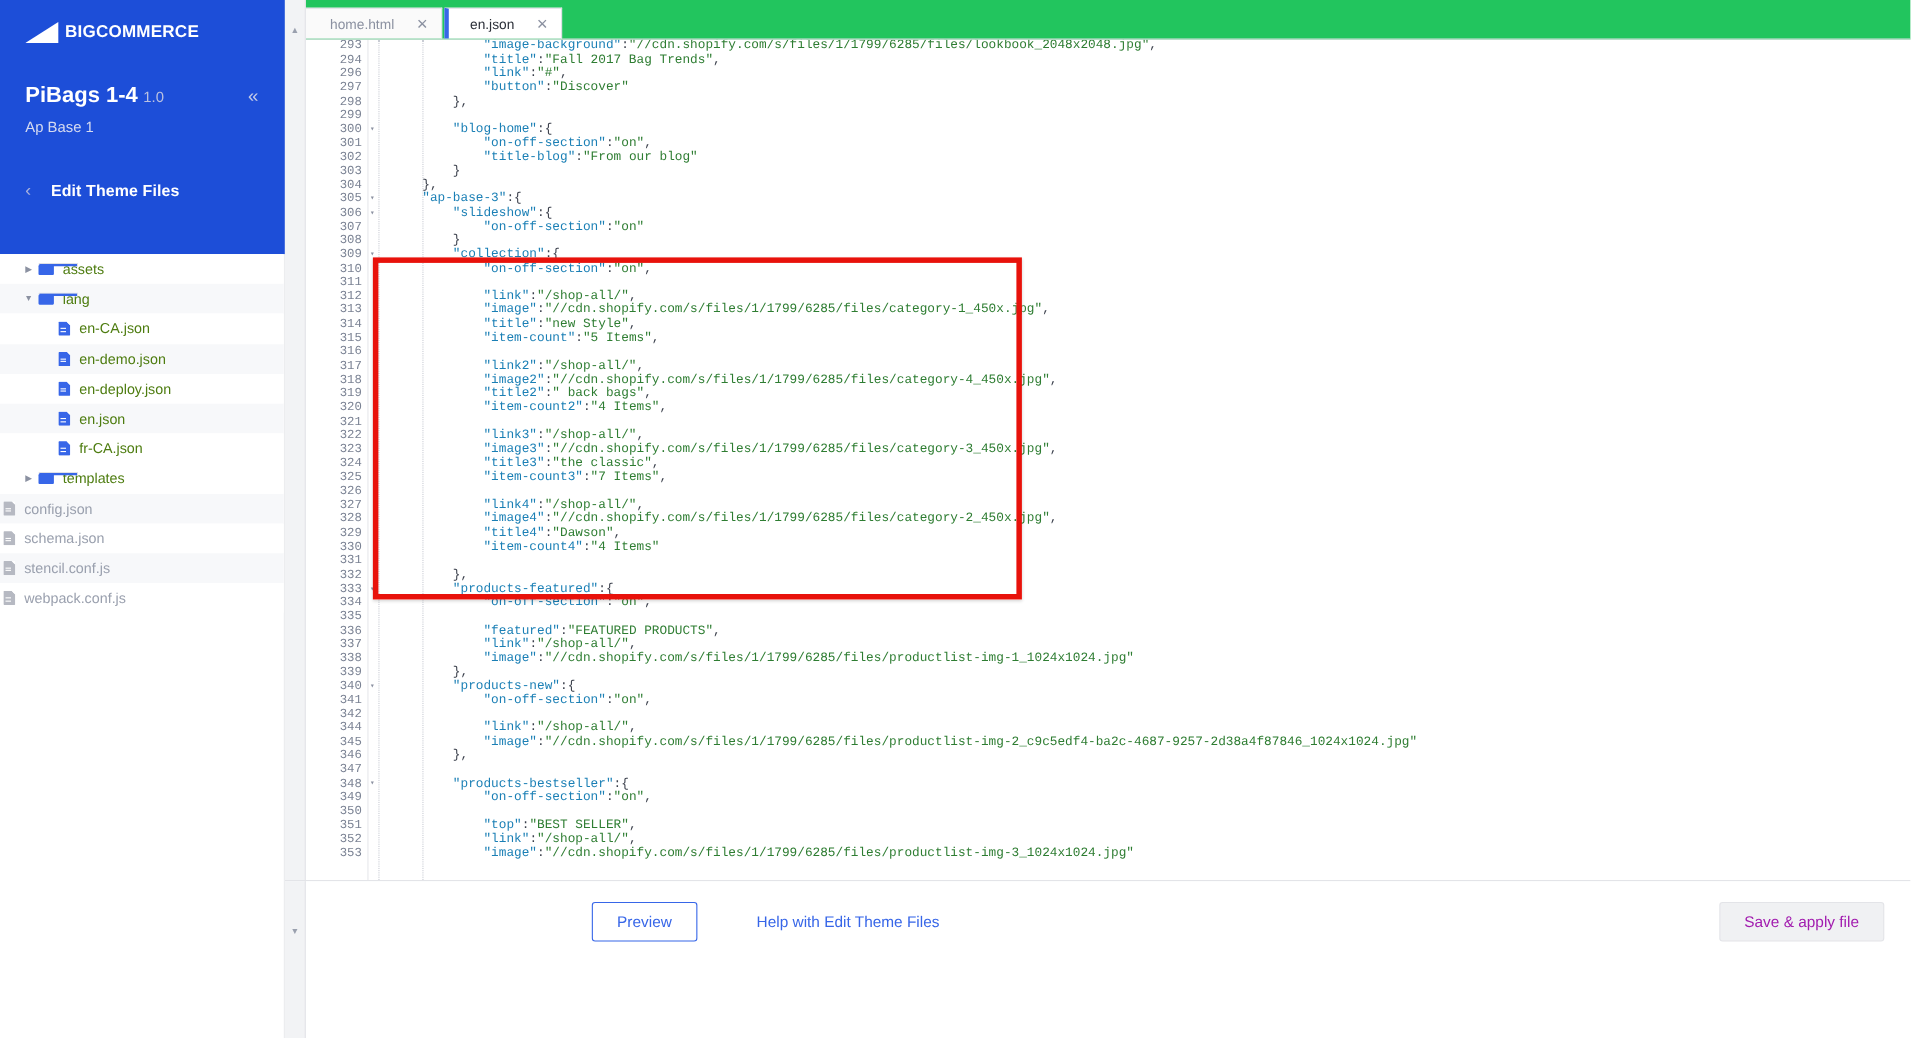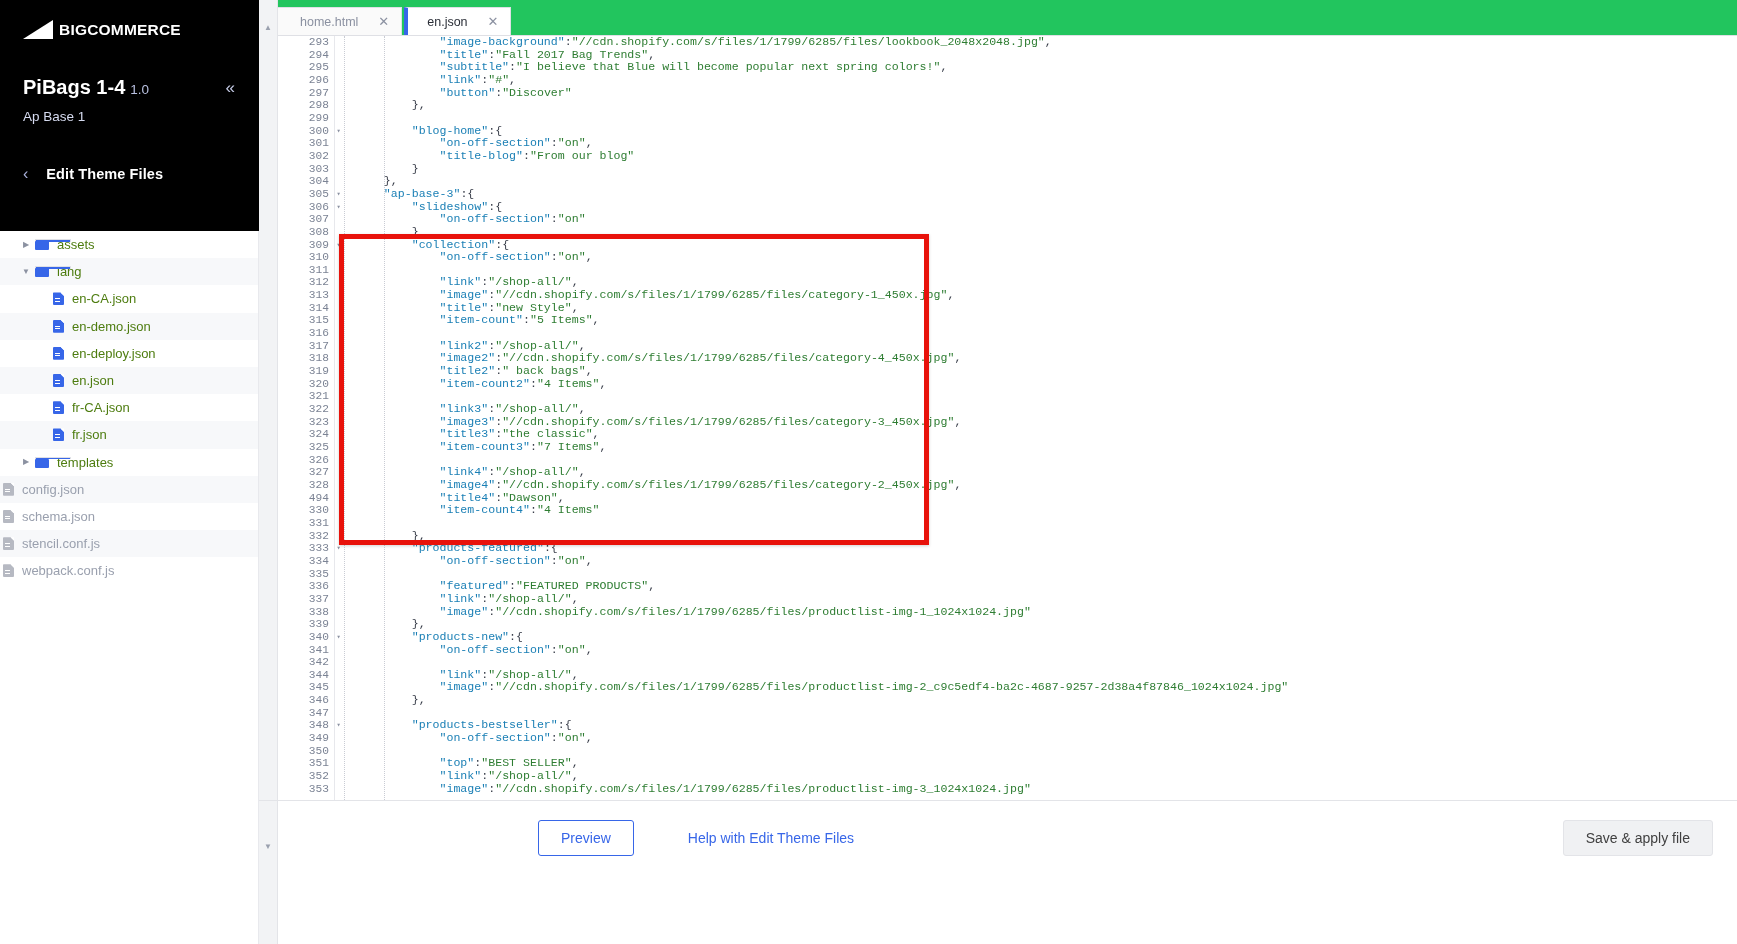--- a/index.html
+++ b/index.html
@@ -24,21 +24,21 @@
   .sidebar {
     width: 259px;
     min-width: 259px;
     height: 944px;
     background: #ffffff;
     position: relative;
     display: flex;
     flex-direction: column;
   }
   .sidebar-top {
-    background: #000000;
+    background: #1d4ed8;
     height: 231px;
     position: relative;
     color: #ffffff;
     box-sizing: border-box;
     padding: 0;
   }
   .brand {
     position: absolute;
     left: 23px;
     top: 18px;
@@ -387,21 +387,21 @@
     margin-left: 26px;
     color: #3766e8;
     font-size: 14px;
     cursor: pointer;
   }
   .btn-save {
     position: absolute;
     right: 24px;
     top: 19px;
     background: #f0f1f3;
-    color: #404040;
+    color: #a21caf;
     border: 1px solid #e3e4e8;
     font-size: 14px;
     padding: 10px 22px;
     border-radius: 3px;
     cursor: not-allowed;
     line-height: 1;
     font-family: "Liberation Sans", sans-serif;
   }
   .footer-strip-arrow {
     position: absolute;
@@ -507,29 +507,20 @@
         </div>
         <div class="tree-row plain indent-2">
           <span class="icon-file">
             <span class="sheet"></span>
             <span class="corner"></span>
             <span class="line" style="top:6px"></span>
             <span class="line" style="top:8.5px"></span>
           </span>
           <span class="tree-label">fr-CA.json</span>
         </div>
-        <div class="tree-row alt indent-2">
-          <span class="icon-file">
-            <span class="sheet"></span>
-            <span class="corner"></span>
-            <span class="line" style="top:6px"></span>
-            <span class="line" style="top:8.5px"></span>
-          </span>
-          <span class="tree-label">fr.json</span>
-        </div>
         <div class="tree-row plain indent-1">
           <span class="twisty">▶</span>
           <span class="icon-folder">
             <span class="tab"></span>
             <span class="body"></span>
           </span>
           <span class="tree-label">templates</span>
         </div>
         <div class="tree-row alt indent-0">
           <span class="twisty none" style="margin-left: 0px; width: 0px; margin-right: 0px;">·</span>
@@ -600,25 +591,20 @@
             <span class="gutter">293</span>
             <span class="fold"></span>
             <span class="code-text">            <span class="k">"image-background"</span><span class="p">:</span><span class="s">"//cdn.shopify.com/s/files/1/1799/6285/files/lookbook_2048x2048.jpg"</span><span class="p">,</span></span>
           </div>
           <div class="code-line">
             <span class="gutter">294</span>
             <span class="fold"></span>
             <span class="code-text">            <span class="k">"title"</span><span class="p">:</span><span class="s">"Fall 2017 Bag Trends"</span><span class="p">,</span></span>
           </div>
           <div class="code-line">
-            <span class="gutter">295</span>
-            <span class="fold"></span>
-            <span class="code-text">            <span class="k">"subtitle"</span><span class="p">:</span><span class="s">"I believe that Blue will become popular next spring colors!"</span><span class="p">,</span></span>
-          </div>
-          <div class="code-line">
             <span class="gutter">296</span>
             <span class="fold"></span>
             <span class="code-text">            <span class="k">"link"</span><span class="p">:</span><span class="s">"#"</span><span class="p">,</span></span>
           </div>
           <div class="code-line">
             <span class="gutter">297</span>
             <span class="fold"></span>
             <span class="code-text">            <span class="k">"button"</span><span class="p">:</span><span class="s">"Discover"</span></span>
           </div>
           <div class="code-line">
@@ -770,21 +756,21 @@
             <span class="gutter">327</span>
             <span class="fold"></span>
             <span class="code-text">            <span class="k">"link4"</span><span class="p">:</span><span class="s">"/shop-all/"</span><span class="p">,</span></span>
           </div>
           <div class="code-line">
             <span class="gutter">328</span>
             <span class="fold"></span>
             <span class="code-text">            <span class="k">"image4"</span><span class="p">:</span><span class="s">"//cdn.shopify.com/s/files/1/1799/6285/files/category-2_450x.jpg"</span><span class="p">,</span></span>
           </div>
           <div class="code-line">
-            <span class="gutter">494</span>
+            <span class="gutter">329</span>
             <span class="fold"></span>
             <span class="code-text">            <span class="k">"title4"</span><span class="p">:</span><span class="s">"Dawson"</span><span class="p">,</span></span>
           </div>
           <div class="code-line">
             <span class="gutter">330</span>
             <span class="fold"></span>
             <span class="code-text">            <span class="k">"item-count4"</span><span class="p">:</span><span class="s">"4 Items"</span></span>
           </div>
           <div class="code-line">
             <span class="gutter">331</span>

